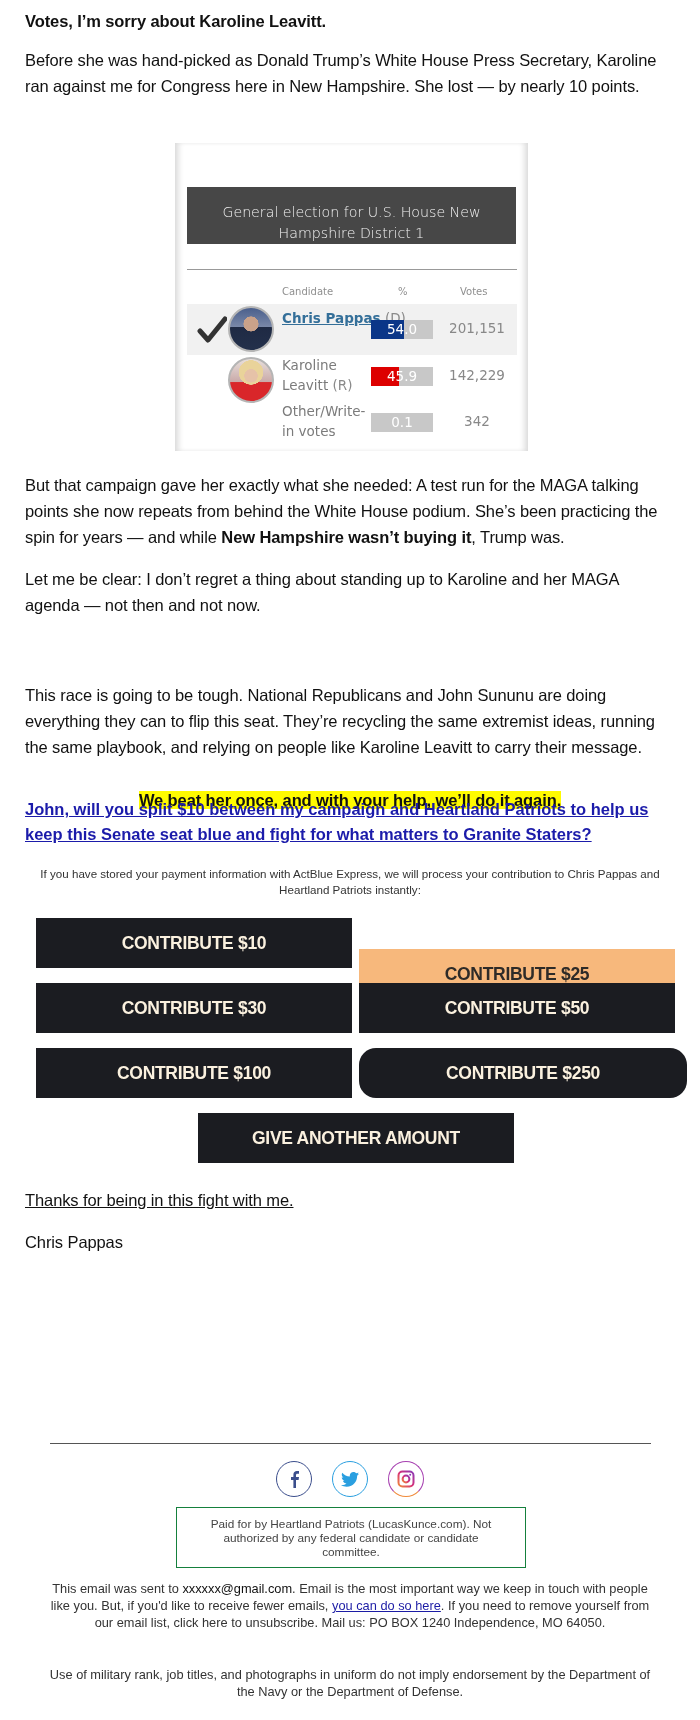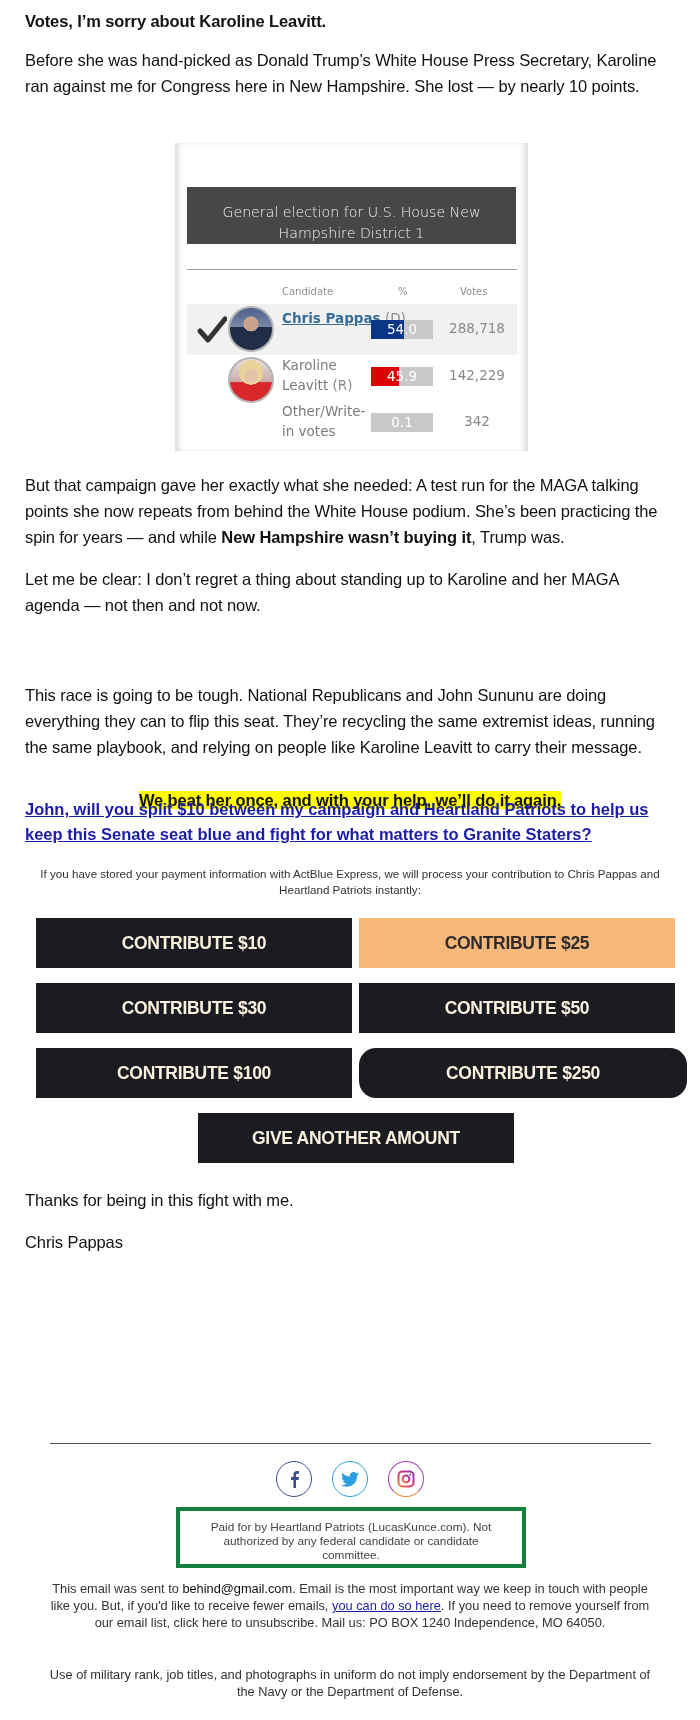--- a/index.html
+++ b/index.html
@@ -68,31 +68,31 @@
   .hl { background: #fffb00; font-weight: bold; }
   .cta-link { color: #1b1baa; font-weight: bold; text-decoration: underline; font-size: 16.5px; line-height: 25px; }
   .note { color: #333; font-size: 11.6px; line-height: 16px; text-align: center; }
 
   
   .btn {
     position: absolute; height: 50px; background: #1b1c21; color: #fbf1df;
     font-weight: bold; font-size: 17.5px; text-align: center; line-height: 50px;
     letter-spacing: -0.3px; cursor: pointer;
   }
-  .btn.alt { background: #f7b87c; color: #2e2b28; }
+  .btn.alt { background: #f7b87c; color: #2e2b28; margin-top: 31px; }
 
   
   .rule { position: absolute; left: 50px; top: 1443px; width: 601px; height: 1px; background: #555; }
   .social {
     position: absolute; top: 1461px; width: 36px; height: 36px; border-radius: 50%;
     border: 1.5px solid; display: flex; align-items: center; justify-content: center;
   }
   .disclaimer {
     position: absolute; left: 176px; top: 1507px; width: 350px; height: 61px;
-    border: 4px solid #15803d; text-align: center; color: #444;
+    border: 1px solid #15803d; text-align: center; color: #444;
     font-size: 11.8px; line-height: 14px; padding: 9px 16px 0;
   }
   .foot {
     position: absolute; left: 45px; width: 610px; text-align: center; color: #333;
     font-size: 12.8px; line-height: 17px;
   }
   .foot .em { color: #111; }
   .foot a { color: #1c1ca5; text-decoration: underline; }
 </style>
 </head>
@@ -115,21 +115,21 @@
     <path d="M3 16 L11 25 L28 4" stroke="#333" stroke-width="5" fill="none" stroke-linecap="round" stroke-linejoin="round"></path>
   </svg>
   <div class="avatar" style="left:53px; top:163px; background: radial-gradient(circle at 50% 38%, #caa28a 0 22%, transparent 23%), linear-gradient(180deg, #4a5f8c 0%, #7a88a8 45%, #1f2a44 46%, #23304b 100%);"></div>
   <div class="cand-name" style="top:165px;">
     <span class="win">Chris Pappas</span> <span class="party">(D)</span>
   </div>
   <div class="bar" style="top:177px;">
     <div class="fill" style="width:33px; background:#0a3688;"></div>
     <span class="val">54.0</span>
   </div>
-  <div class="votes" style="top:177px;">288,718</div>
+  <div class="votes" style="top:177px;">201,151</div>
 
   <div class="avatar" style="left:53px; top:214px; background: radial-gradient(circle at 50% 40%, #e6c2a8 0 20%, transparent 21%), radial-gradient(circle at 50% 32%, #e9d39a 0 34%, transparent 35%), linear-gradient(180deg, #e8e0dc 0%, #c9a9a8 55%, #d9262a 56%, #d9262a 100%);"></div>
   <div class="cand-name" style="top:212px; width:90px;">
     <span>Karoline Leavitt</span> <span class="party">(R)</span>
   </div>
   <div class="bar" style="top:224px;">
     <div class="fill" style="width:28px; background:#dd0000;"></div>
     <span class="val">45.9</span>
   </div>
   <div class="votes" style="top:224px;">142,229</div>
@@ -160,21 +160,21 @@
 <div class="note" style="position:absolute; left:25px; top:866px; width:650px;">If you have stored your payment information with ActBlue Express, we will process your contribution to Chris Pappas and Heartland Patriots instantly:</div>
 
 <div class="btn" style="left:36px; top:918px; width:316px;">CONTRIBUTE $10</div>
 <div class="btn alt" style="left:359px; top:918px; width:316px;">CONTRIBUTE $25</div>
 <div class="btn" style="left:36px; top:983px; width:316px;">CONTRIBUTE $30</div>
 <div class="btn" style="left:359px; top:983px; width:316px;">CONTRIBUTE $50</div>
 <div class="btn" style="left:36px; top:1048px; width:316px;">CONTRIBUTE $100</div>
 <div class="btn" style="left:359px; top:1048px; width:328px;border-radius:17px;">CONTRIBUTE $250</div>
 <div class="btn" style="left:198px; top:1113px; width:316px;">GIVE ANOTHER AMOUNT</div>
 
-<div class="wrap p" style="top:1187px;">Thanks for being in this fight with me.</div>
+<div class="wrap p" style="top:1187px;text-decoration:underline;">Thanks for being in this fight with me.</div>
 <div class="wrap p" style="top:1229px;">Chris Pappas</div>
 
 <div class="rule"></div>
 
 <a class="social" style="left:276px; border-color:#3b4e8c;">
   <svg width="14" height="18" viewBox="0 0 14 18">
       <path d="M9 18V10h2.6l.4-3H9V5.3c0-.9.3-1.5 1.5-1.5H12V1.1C11.7 1 10.8 1 9.9 1 7.8 1 6.4 2.3 6.4 4.6V7H4v3h2.4v8z" fill="#3b4e8c"></path>
     </svg>
 </a>
 <a class="social" style="left:332px; border-color:#2a9fe0;">
@@ -193,16 +193,16 @@
       </defs>
     <rect x="1.5" y="1.5" width="15" height="15" rx="4" fill="none" stroke="url(#ig)" stroke-width="2"></rect>
     <circle cx="9" cy="9" r="3.4" fill="none" stroke="url(#ig)" stroke-width="2"></circle>
     <circle cx="13.2" cy="4.8" r="1" fill="#8a3ab8"></circle>
   </svg>
 </a>
 
 <div class="disclaimer">Paid for by Heartland Patriots (LucasKunce.com). Not authorized by any federal candidate or candidate committee.</div>
 
 <div class="foot" style="top:1580px;">
-  <span>This email was sent to </span><span class="em">behind@gmail.com</span><span>. Email is the most important way we keep in touch with people like you. But, if you'd like to receive fewer emails, </span><a>you can do so here</a><span>. If you need to remove yourself from our email list, click here to unsubscribe. Mail us: PO BOX 1240 Independence, MO 64050.</span>
+  <span>This email was sent to </span><span class="em">xxxxxx@gmail.com</span><span>. Email is the most important way we keep in touch with people like you. But, if you'd like to receive fewer emails, </span><a>you can do so here</a><span>. If you need to remove yourself from our email list, click here to unsubscribe. Mail us: PO BOX 1240 Independence, MO 64050.</span>
 </div>
 
 <div class="foot" style="top:1666px;">Use of military rank, job titles, and photographs in uniform do not imply endorsement by the Department of the Navy or the Department of Defense.</div>
 
 </body></html>

